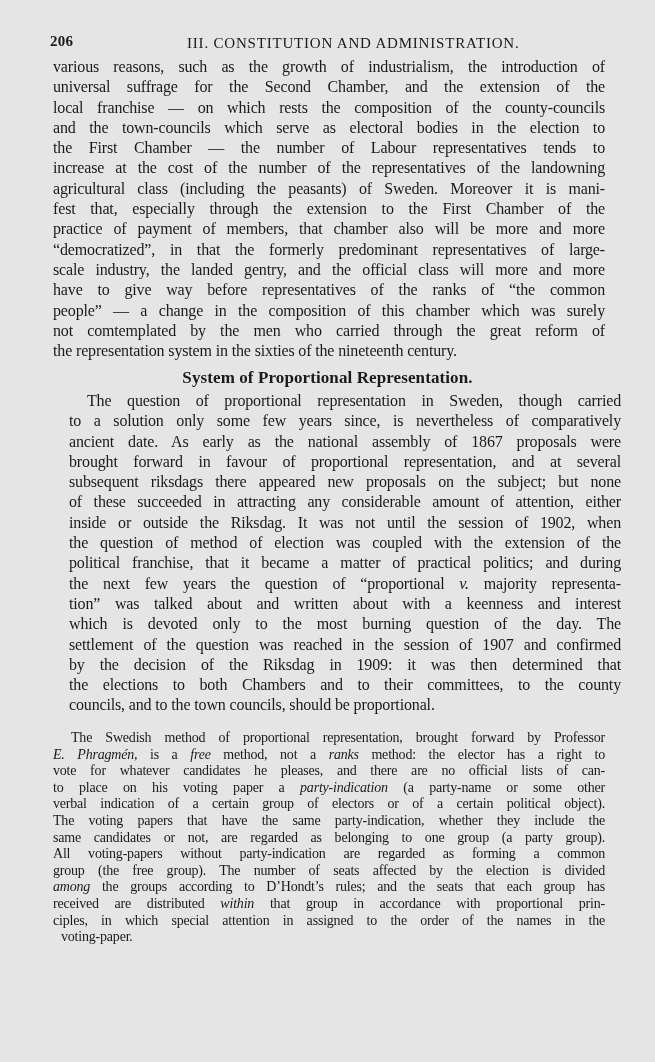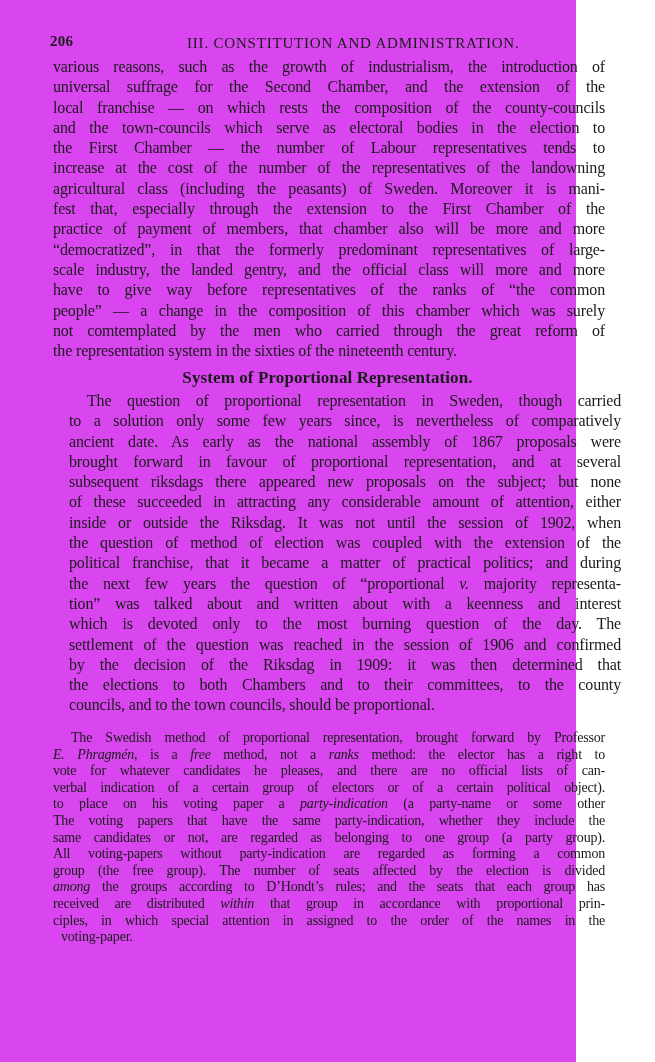--- a/index.html
+++ b/index.html
@@ -12,23 +12,23 @@
       height: 1062px;
       position: relative;
       overflow: hidden;
       font-family: "Liberation Serif", "DejaVu Serif", serif;
       color: #1a1a1a;
     }
     .page {
       position: absolute;
       left: 0;
       top: 0;
-      width: 576px;
+      width: 655px;
       height: 1062px;
-      background: #d946ef;
+      background: #e5e5e5;
     }
     .running-head {
       position: absolute;
       top: 33px;
       left: 50px;
       width: 555px;
       height: 20px;
     }
     .page-number {
       position: absolute;
@@ -128,32 +128,32 @@
     <span class="line">ancient date. As early as the national assembly of 1867 proposals were</span>
     <span class="line">brought forward in favour of proportional representation, and at several</span>
     <span class="line">subsequent riksdags there appeared new proposals on the subject; but none</span>
     <span class="line">of these succeeded in attracting any considerable amount of attention, either</span>
     <span class="line">inside or outside the Riksdag. It was not until the session of 1902, when</span>
     <span class="line">the question of method of election was coupled with the extension of the</span>
     <span class="line">political franchise, that it became a matter of practical politics; and during</span>
     <span class="line"><span>the next few years the question of “proportional</span> <em>v.</em><span> majority representa-</span></span>
     <span class="line">tion” was talked about and written about with a keenness and interest</span>
     <span class="line">which is devoted only to the most burning question of the day.  The</span>
-    <span class="line">settlement of the question was reached in the session of 1906 and confirmed</span>
+    <span class="line">settlement of the question was reached in the session of 1907 and confirmed</span>
     <span class="line">by the decision of the Riksdag in 1909: it was then determined that</span>
     <span class="line">the elections to both Chambers and to their committees, to the county</span>
     <span class="line last">councils, and to the town councils, should be proportional.</span>
   </div>
 
   <div class="body-block small" style="top:730px;">
     <span class="line indent">The Swedish method of proportional representation, brought forward by Professor</span>
     <span class="line"><em>E. Phragmén,</em><span> is a </span><em>free</em><span> method, not a </span><em>ranks</em><span> method: the elector has a right to</span></span>
     <span class="line">vote for whatever candidates he pleases, and there are no official lists of can-</span>
+    <span class="line"><span>to place on his voting paper a </span><em>party-indication</em><span> (a party-name or some other</span></span>
     <span class="line">verbal indication of a certain group of electors or of a certain political object).</span>
-    <span class="line"><span>to place on his voting paper a </span><em>party-indication</em><span> (a party-name or some other</span></span>
     <span class="line">The voting papers that have the same party-indication, whether they include the</span>
     <span class="line">same candidates or not, are regarded as belonging to one group (a party group).</span>
     <span class="line">All voting-papers without party-indication are regarded as forming a common</span>
     <span class="line">group (the free group). The number of seats affected by the election is divided</span>
     <span class="line"><em>among</em><span> the groups according to D’Hondt’s rules; and the seats that each group has</span></span>
     <span class="line"><span>received are distributed </span><em>within</em><span> that group in accordance with proportional prin-</span></span>
     <span class="line">ciples, in which special attention in assigned to the order of the names in the</span>
     <span class="line last">voting-paper.</span>
   </div>
 

